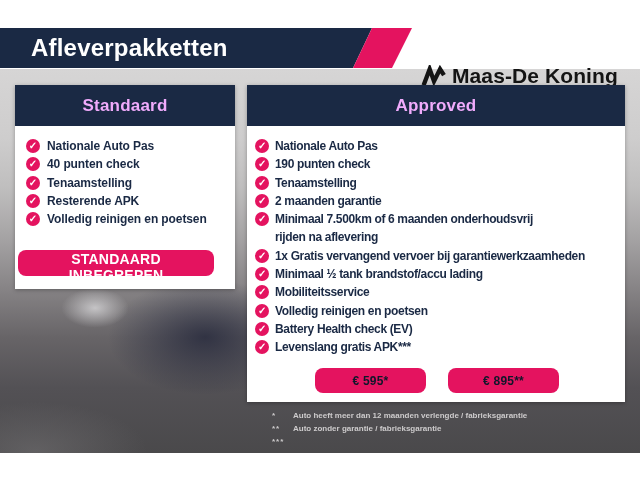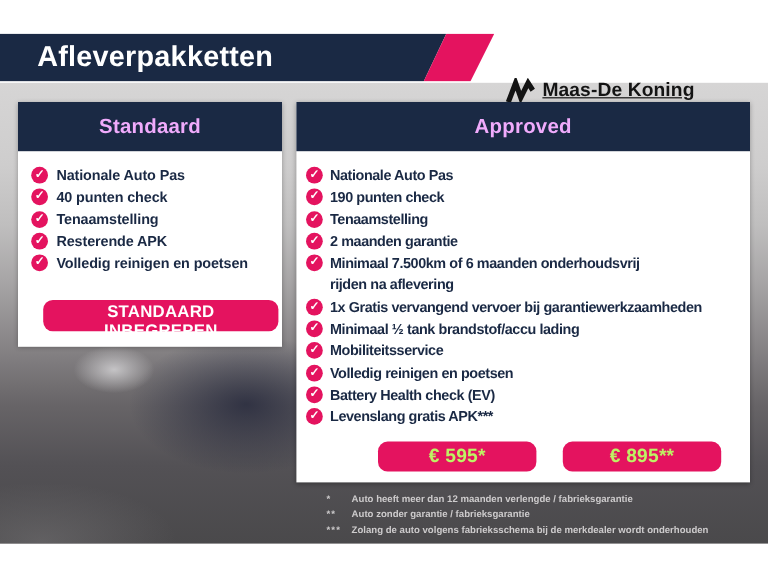--- a/index.html
+++ b/index.html
@@ -41,21 +41,21 @@
   }
   .header-title{
     position:absolute;left:31px;top:0;height:40px;line-height:40px;
     color:#fff;font-size:24px;font-weight:bold;letter-spacing:0.2px;
   }
   .brand{
     position:absolute;left:421px;top:28px;height:40px;
     display:flex;align-items:center;gap:5px;
   }
   .brand-mark{width:26px;height:23px;display:block;}
-  .brand-name{font-size:16px;font-weight:bold;color:#141414;letter-spacing:0.1px;white-space:nowrap;text-decoration:underline;}
+  .brand-name{font-size:21px;font-weight:bold;color:#141414;letter-spacing:0.1px;white-space:nowrap;}
 
   
   .panel{
     position:absolute;background:var(--panel);
     box-shadow:0 1px 4px rgba(0,0,0,0.30);
   }
   .panel-standard{left:15px;top:85px;width:220px;height:204px;}
   .panel-approved{left:247px;top:85px;width:378px;height:317px;}
   .panel-header{
     height:41px;background:var(--navy);color:#f0abfc;
@@ -71,31 +71,31 @@
   }
   .panel-approved .item{letter-spacing:-0.35px;gap:6px;}
   .check{
     flex:0 0 14px;width:14px;height:14px;margin-top:2px;border-radius:50%;
     background:var(--pink);color:#fff;font-size:10px;line-height:14px;
     text-align:center;font-weight:bold;
   }
   .item-label{white-space:pre-line;}
 
   .included-btn{
-    position:absolute;left:21px;bottom:13px;width:196px;height:26px;
+    position:absolute;left:3px;bottom:13px;width:196px;height:26px;
     background:var(--pink);border:none;border-radius:8px;cursor:pointer;
     color:#fff;font-family:"Liberation Sans",sans-serif;
     font-size:14px;font-weight:bold;letter-spacing:0.2px;
   }
 
   .price-row{position:absolute;left:68px;bottom:9px;display:flex;gap:22px;}
   .price-btn{
-    width:132px;height:25px;background:var(--pink);border:none;border-radius:8px;
-    cursor:pointer;color:#bef264;font-family:"Liberation Sans",sans-serif;
-    font-size:16px;font-weight:bold;letter-spacing:0.2px;
+    width:111px;height:25px;background:var(--pink);border:none;border-radius:8px;
+    cursor:pointer;color:#0f172a;font-family:"Liberation Sans",sans-serif;
+    font-size:12px;font-weight:bold;letter-spacing:0.2px;
   }
 
   
   .footnotes{position:absolute;left:272px;top:410px;width:360px;}
   .footnote{display:flex;font-size:8px;font-weight:600;color:var(--footnote);line-height:12.8px;}
   .footnote-marker{flex:0 0 21px;letter-spacing:1px;}
   .footnote-text{white-space:nowrap;text-align:center;}
 </style>
 </head>
 <body>
@@ -223,17 +223,16 @@
         <span class="footnote-text">Auto heeft meer dan 12 maanden verlengde / fabrieksgarantie</span>
       </div>
 
       <div class="footnote">
         <span class="footnote-marker">**</span>
         <span class="footnote-text">Auto zonder garantie / fabrieksgarantie</span>
       </div>
 
       <div class="footnote">
         <span class="footnote-marker">***</span>
-        <span class="footnote-text">Zolang de auto volgens fabrieksschema bij de merkdealer wordt onderhouden</span>
       </div>
     </div>
 
 </div>
 
 </body></html>

